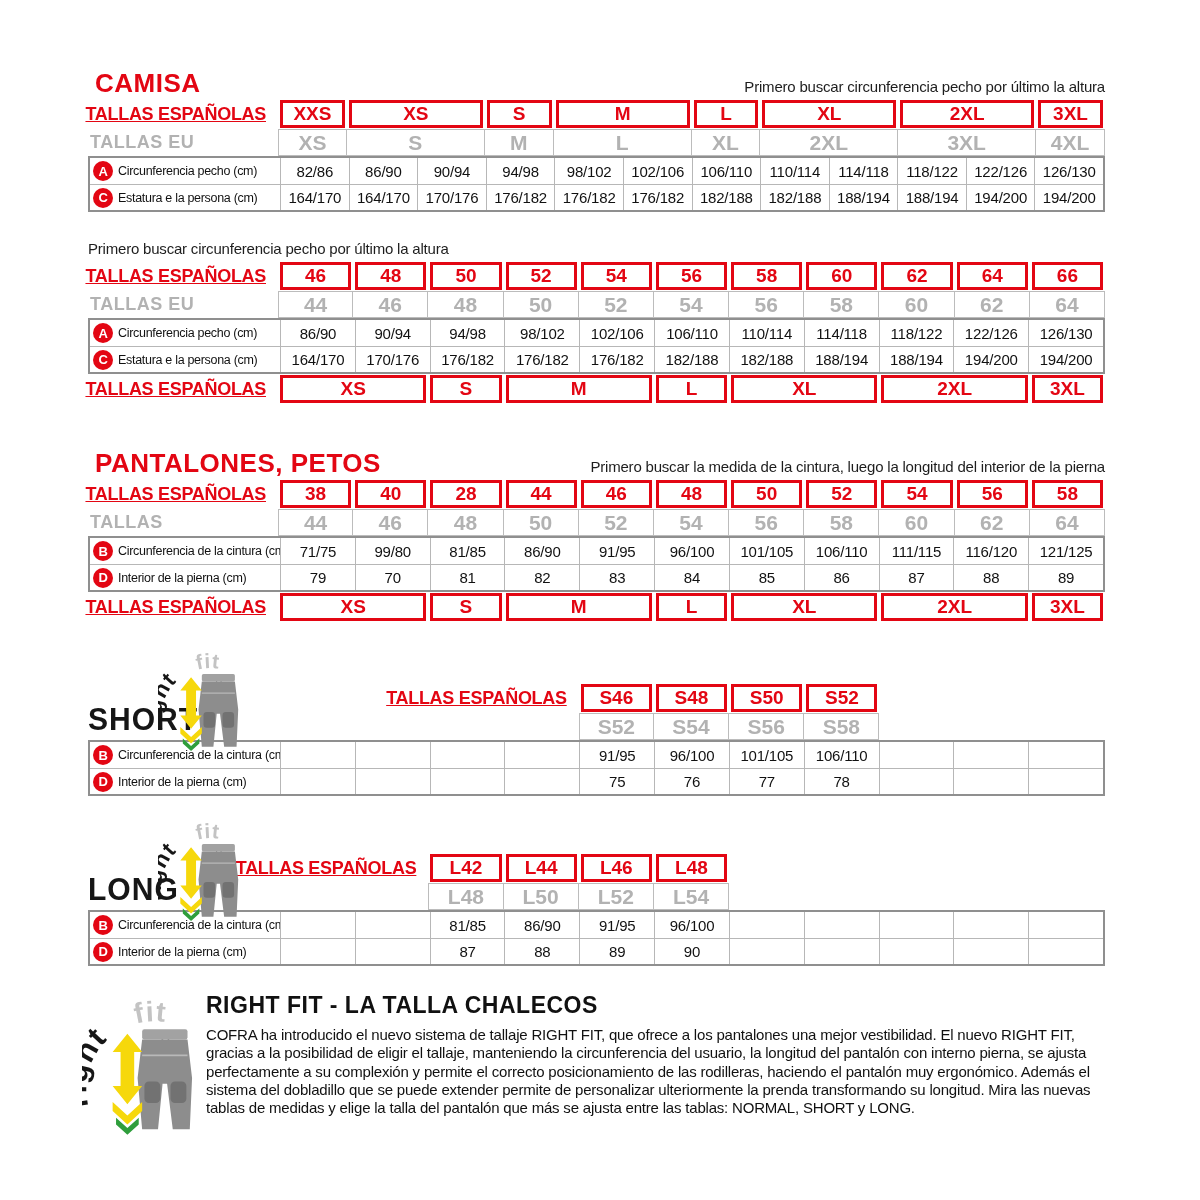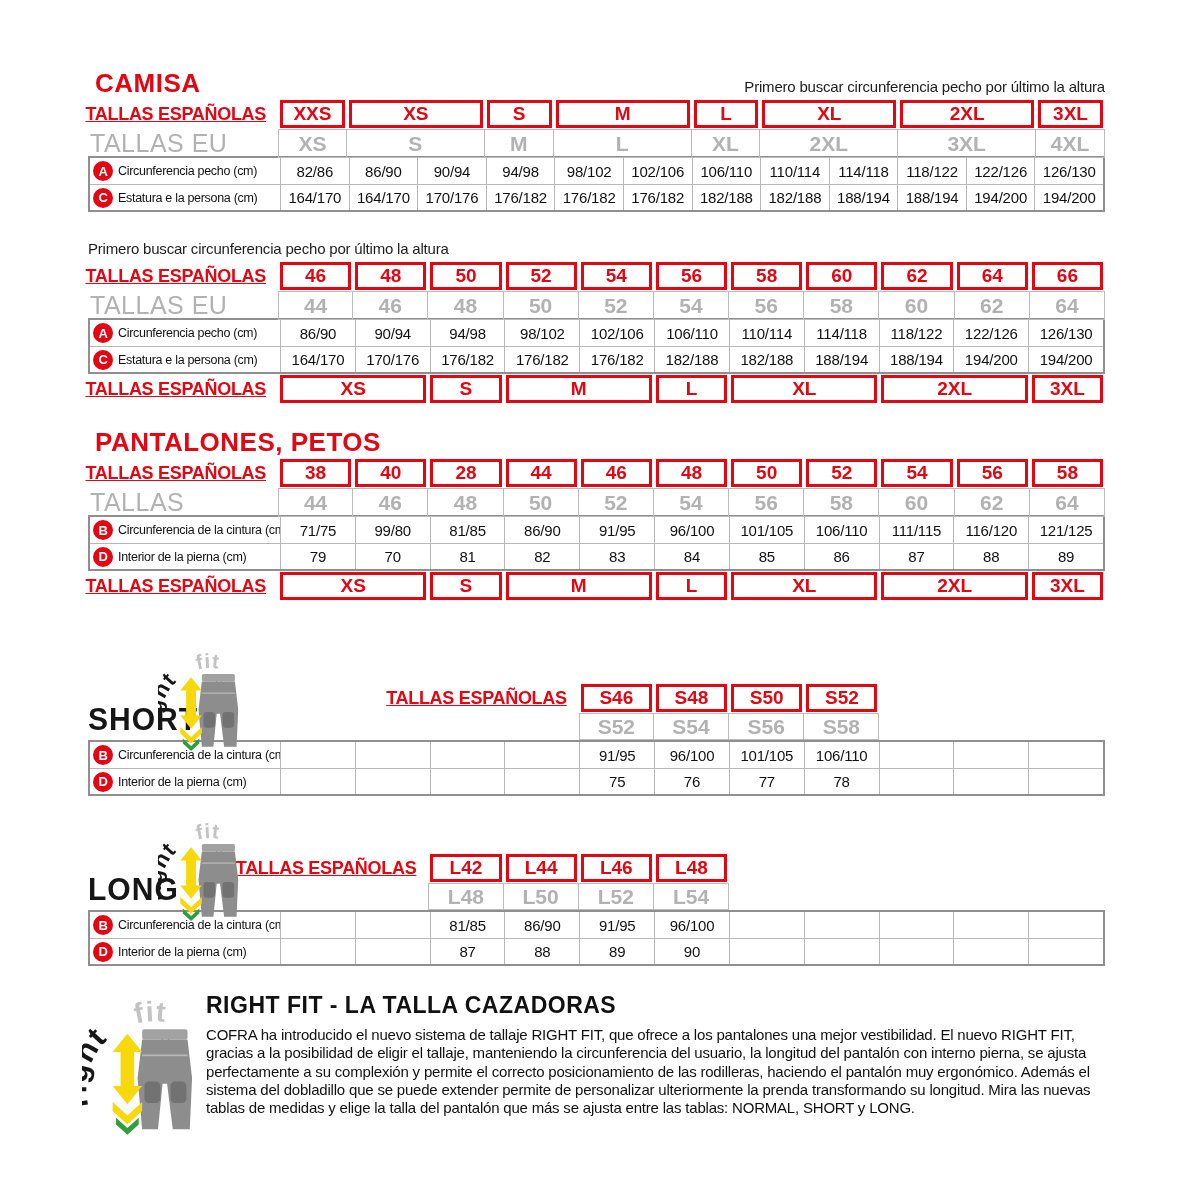--- a/index.html
+++ b/index.html
@@ -11,21 +11,21 @@
              color:var(--red,#e30613);letter-spacing:.5px;white-space:nowrap;}
   .note{font-size:15px;letter-spacing:-.2px;color:#1d1d1d;white-space:nowrap;padding-bottom:1px;}
   
   .grid{display:grid;align-items:stretch;}
   .red-row{height:30px;}
   .eu-row{height:27px;}
   .data-row{height:26px;}
   .cell{display:flex;align-items:center;justify-content:center;min-width:0;}
   .es-label{color:var(--red,#e30613);font-weight:bold;font-size:18px;letter-spacing:-.3px;
             justify-content:flex-end;padding-right:12px;white-space:nowrap;text-decoration:underline;}
-  .eu-label{color:var(--gray,#b2b2b2);font-weight:normal;font-size:25px;letter-spacing:.5px;
+  .eu-label{color:var(--gray,#b2b2b2);font-weight:bold;font-size:18px;letter-spacing:.5px;
             justify-content:flex-start;padding-left:2px;white-space:nowrap;}
   .redbox{display:flex;align-items:center;justify-content:center;margin:1px 2px;
           border:3px solid var(--red,#e30613);color:var(--red,#e30613);
           font-weight:bold;font-size:19px;letter-spacing:0;background:#fff;}
   .eucell{display:flex;align-items:center;justify-content:center;color:var(--gray,#b2b2b2);
           font-weight:bold;font-size:21px;border:1px solid var(--border_light,#bcbcbc);border-left:none;}
   .eucell.first{border-left:1px solid var(--border_light,#bcbcbc);}
   .datablock{border:2px solid var(--border_dark,#8f8f8f);}
   .data-row .cell{border-left:1px solid #b7b7b7;font-size:15px;letter-spacing:-.2px;color:#111;}
   .data-row .rowlabel{border-left:none;justify-content:flex-start;gap:5px;padding-left:3px;
@@ -194,23 +194,24 @@
           <div class="redbox">S</div>
           <div class="redbox" style="grid-column: auto / span 2;">M</div>
           <div class="redbox">L</div>
           <div class="redbox" style="grid-column: auto / span 2;">XL</div>
           <div class="redbox" style="grid-column: auto / span 2;">2XL</div>
           <div class="redbox">3XL</div>
         </div>
       </div>
   </section>
 
-  <section class="sec" id="sec-pantalones" style="top:425px">
+  <section class="sec" id="sec-pantalones" style="top:446px">
     <div class="titleline">
       <h2 class="sec-title">PANTALONES, PETOS</h2>
+      <div class="note">Primero buscar la medida de la cintura, luego la longitud del interior de la pierna</div>
     </div>
     <div id="tbl-pantalones">
         <div class="grid red-row" style="grid-template-columns: 190px repeat(11, 1fr);">
           <div class="cell es-label" style="grid-column: 1 / 2;">TALLAS ESPAÑOLAS</div>
           <div class="redbox">38</div>
           <div class="redbox">40</div>
           <div class="redbox">28</div>
           <div class="redbox">44</div>
           <div class="redbox">46</div>
           <div class="redbox">48</div>
@@ -456,18 +457,18 @@
             <path d="M53,52 h40" stroke="#b9b9b9" stroke-width="1.5"></path>
           </g>
           <g>
             <polygon points="40,33 53,49 46,49 46,79 53,79 40,95 27,79 34,79 34,49 27,49" fill="#f6d80b"></polygon>
             <polygon points="27,93 40,105 53,93 53,101 40,113 27,101" fill="#f6d80b"></polygon>
             <polygon points="30,107 40,116 50,107 50,113 40,122 30,113" fill="#2f9e3c"></polygon>
           </g>
         </svg>
       </div>
     <div class="textcol">
-      <h1 class="rf-title">RIGHT FIT - LA TALLA CAZADORAS</h1>
+      <h1 class="rf-title">RIGHT FIT - LA TALLA CHALECOS</h1>
       <p class="rf-par">COFRA ha introducido el nuevo sistema de tallaje RIGHT FIT, que ofrece a los pantalones una mejor vestibilidad. El nuevo RIGHT FIT, gracias a la posibilidad de eligir el tallaje, manteniendo la circunferencia del usuario, la longitud del pantalón con interno pierna, se ajusta perfectamente a su complexión y permite el correcto posicionamiento de las rodilleras, haciendo el pantalón muy ergonómico. Además el sistema del dobladillo que se puede extender permite de personalizar ulteriormente la prenda transformando su longitud. Mira las nuevas tablas de medidas y elige la talla del pantalón que más se ajusta entre las tablas: NORMAL, SHORT y LONG.</p>
     </div>
   </section>
 
 </div>
 
 </body></html>

